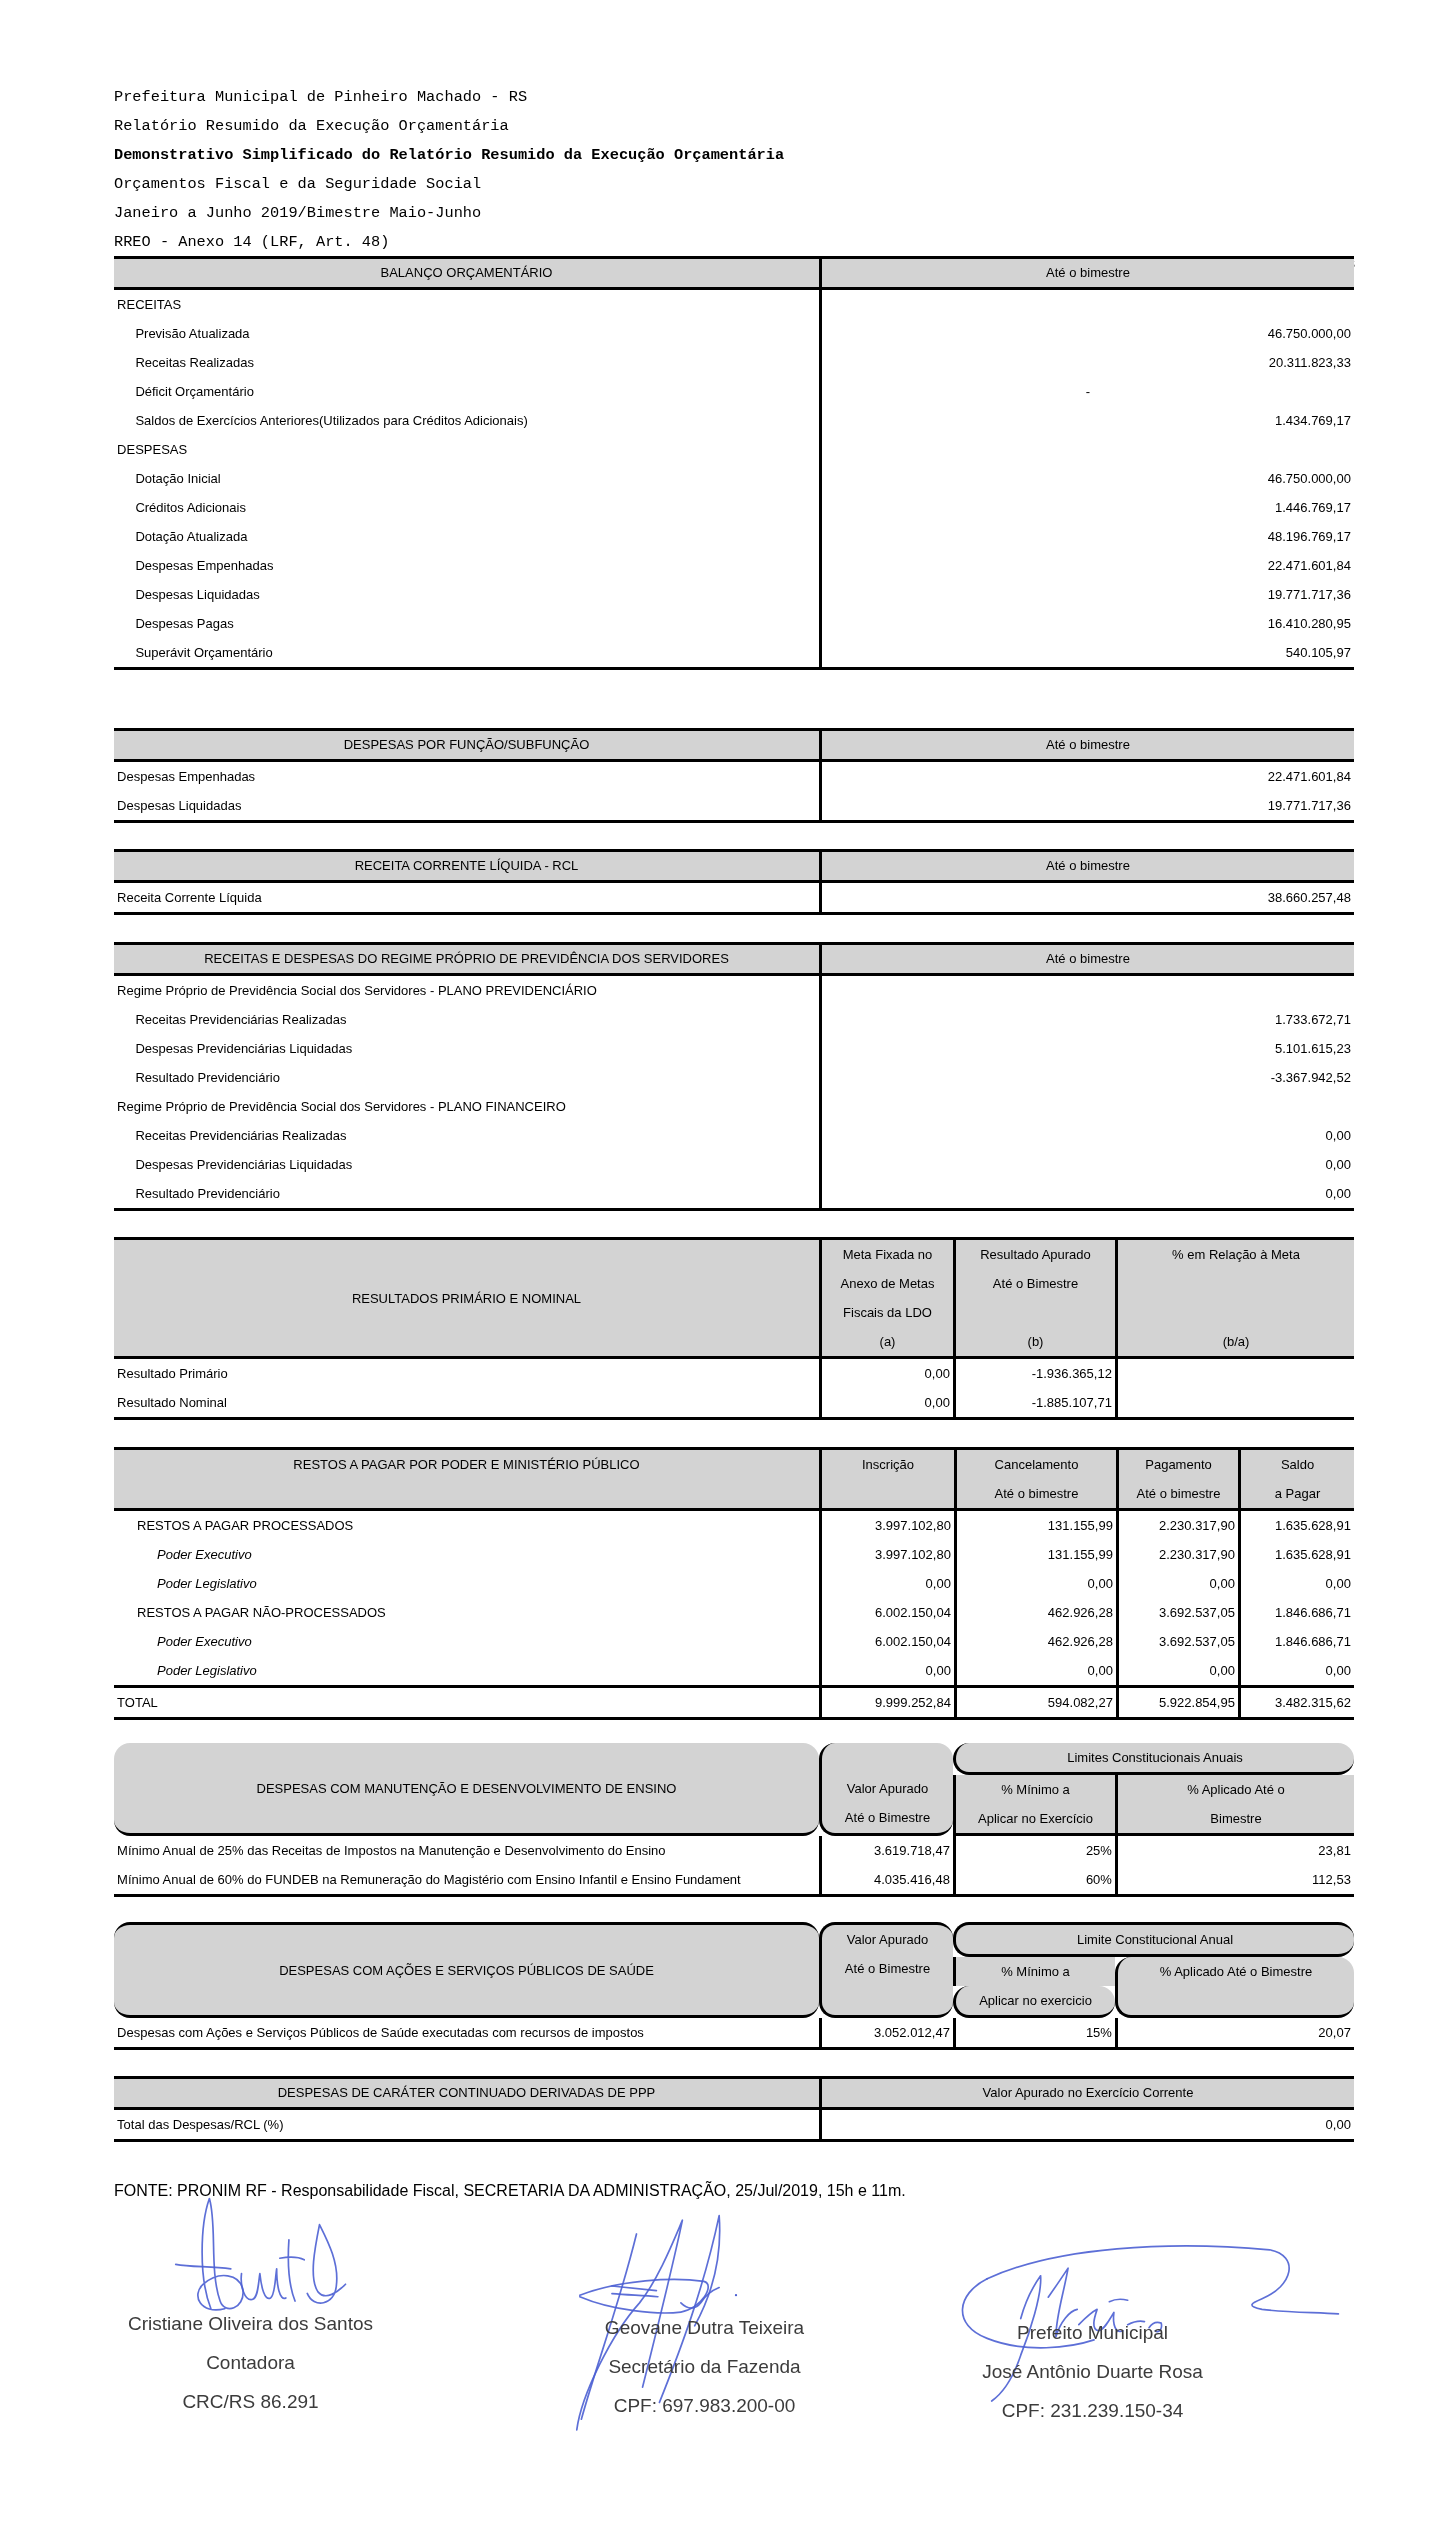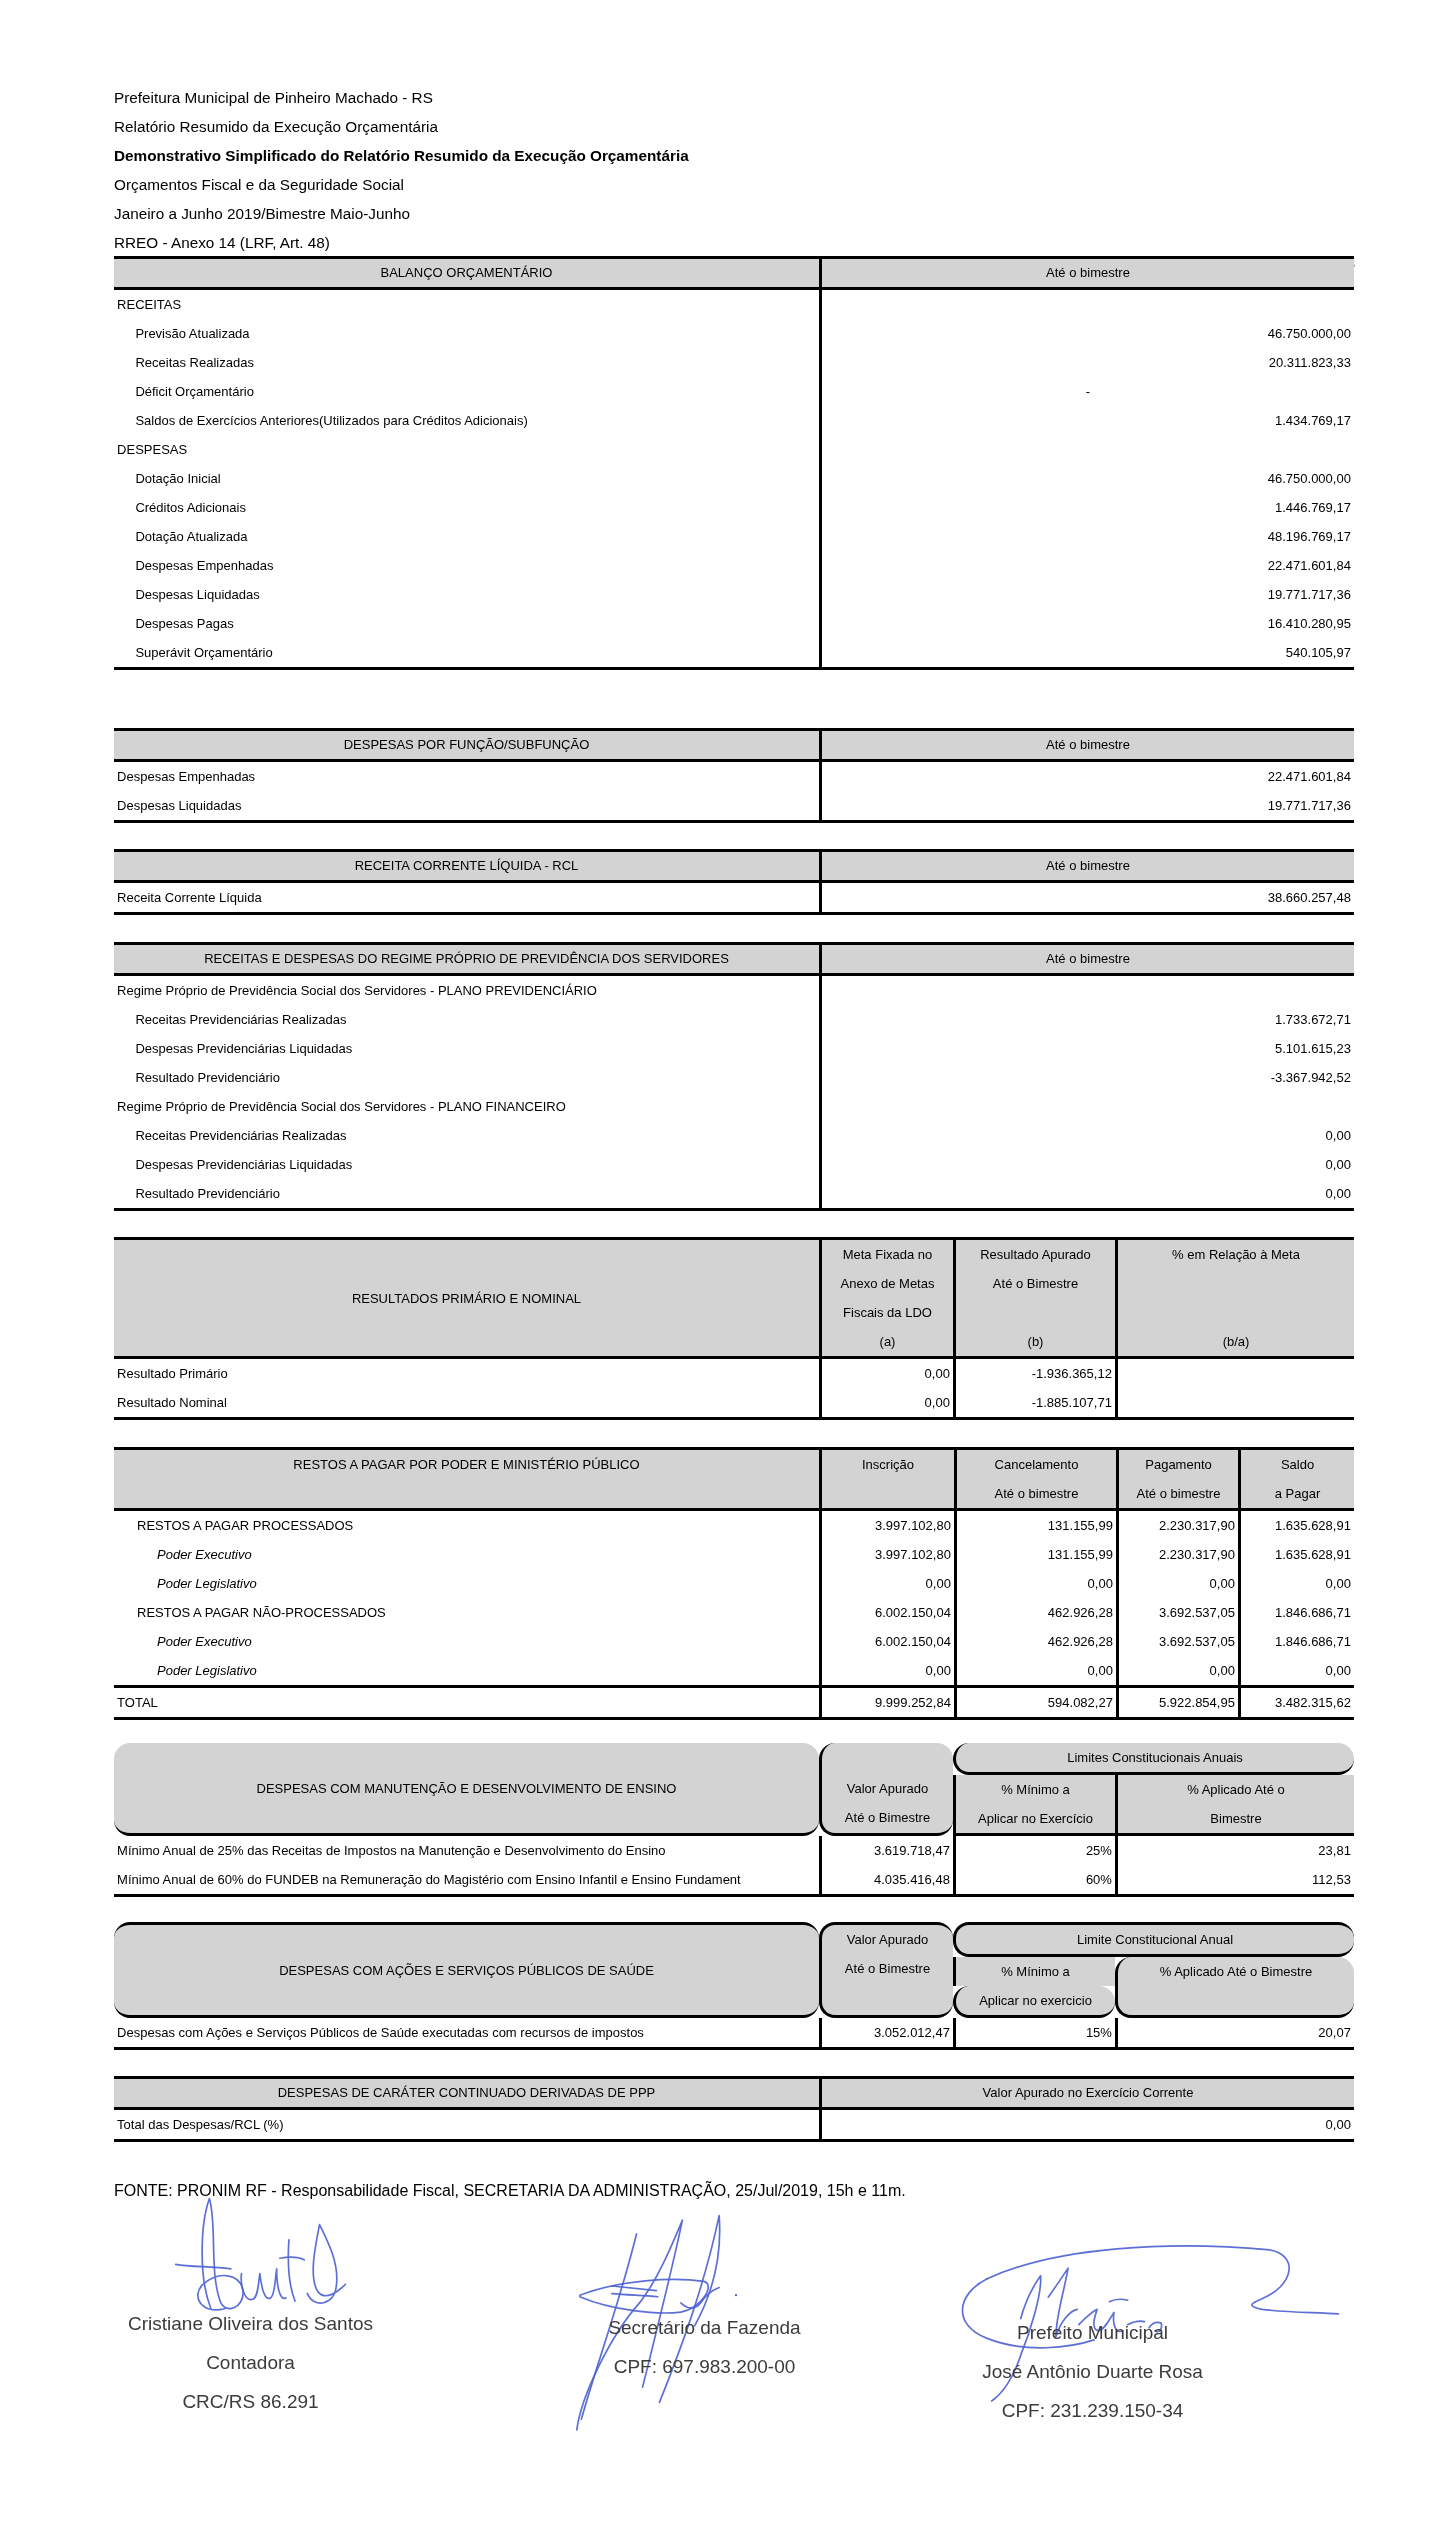--- a/index.html
+++ b/index.html
@@ -1,21 +1,21 @@
 <!DOCTYPE html>
 <html style="font-size:12.2px"><head>
 <meta charset="utf-8">
 <style>
   html, body { margin:0; padding:0; }
   body {
     width:1454px; height:2525px; position:relative; background:#ffffff;
     font-family:"Liberation Sans", sans-serif; color:#000;
     --gray:#d3d3d3; --ink:#4b5fd3; --sigtext:#3c3c3c;
   }
-  .hdr-block { position:absolute; left:114px; top:83px; font-size:15.3px; line-height:29px; }
+  .hdr-block { position:absolute; left:114px; top:83px; font-size:15.3px; line-height:29px;font-family:Liberation Mono, monospace; }
   .hdr-block div { white-space:nowrap; }
   .hdr-bold { font-weight:bold; }
   .unit { position:absolute; right:99px; top:228px; font-size:15px; line-height:29px;margin-top:20px; }
 
   .tbl { position:absolute; left:114px; width:1240px; border-collapse:separate; border-spacing:0; table-layout:fixed; font-size:13px; }
   .tbl th, .tbl td { height:29px; line-height:29px; padding:0 3.1px; white-space:nowrap; overflow:hidden; font-weight:normal; vertical-align:middle; }
   .tbl th { background:var(--gray); text-align:center; }
   .tbl th.h36 { height:27.5px; line-height:27.5px; }
   .tbl tr.top > th { border-top:3.1px solid #000; }
   .tbl tr.hb > * { border-bottom:3.1px solid #000; }
@@ -442,20 +442,21 @@
   <path d="M244,120 C252,116 258,114 266,116 M272,124 C276,118 282,116 288,118 C290,126 284,132 280,128"></path>
   <path d="M220,90 C228,86 236,86 244,88"></path>
 </svg>
 
 <div class="sig-text" style="left:59px;top:2304px">
   <div>Cristiane Oliveira dos Santos</div>
   <div>Contadora</div>
   <div>CRC/RS 86.291</div>
 </div>
 <div class="sig-text" style="left:513px;top:2308px">
+  <div>Geovane Dutra Teixeira</div>
   <div>Secretário da Fazenda</div>
   <div>CPF: 697.983.200-00</div>
 </div>
 <div class="sig-text" style="left:901px;top:2313px">
   <div>Prefeito Municipal</div>
   <div>José Antônio Duarte Rosa</div>
   <div>CPF: 231.239.150-34</div>
 </div>
 
 

